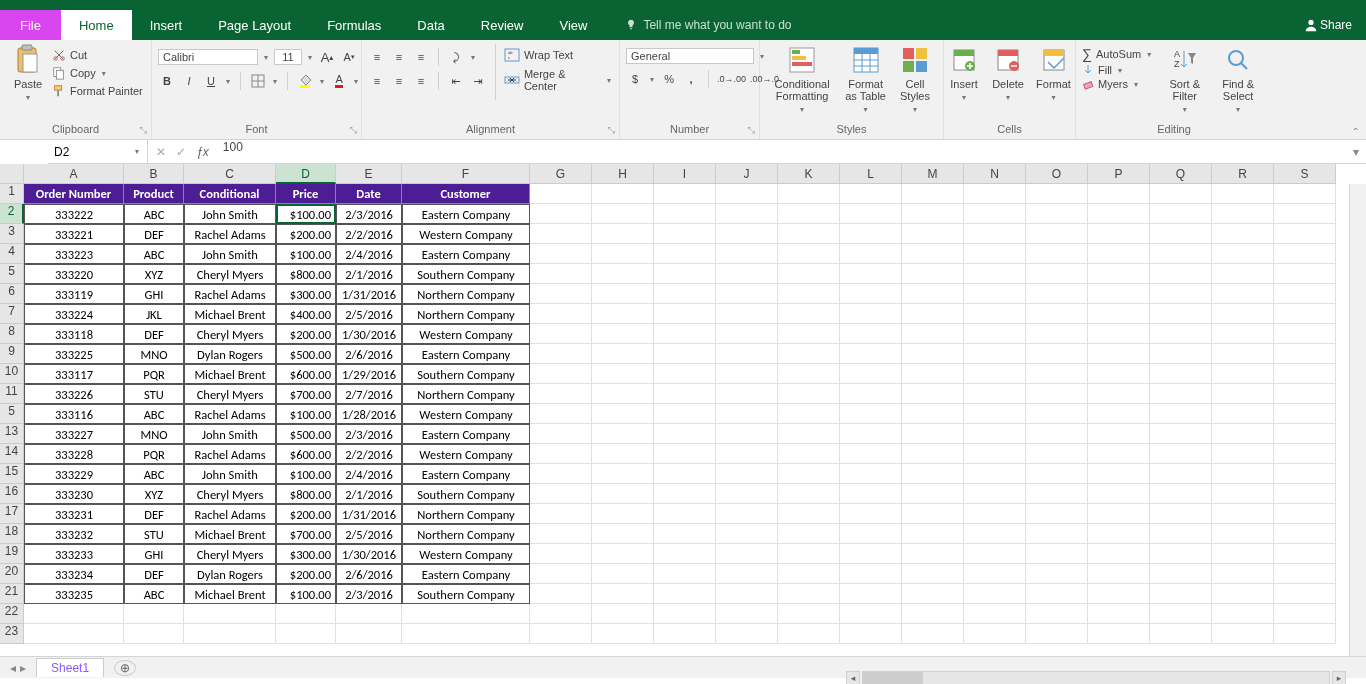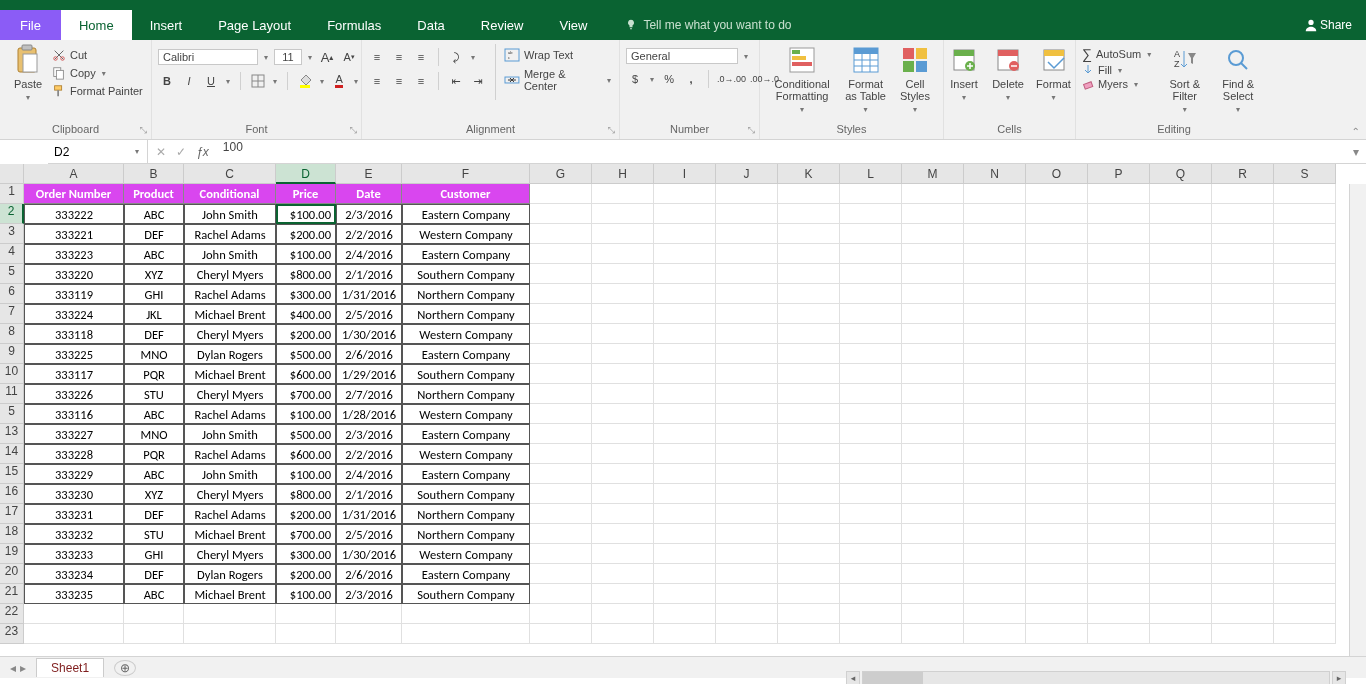--- a/index.html
+++ b/index.html
@@ -4,21 +4,21 @@
 <style>
 * { margin: 0; padding: 0; box-sizing: border-box; font-family: "Segoe UI", Tahoma, sans-serif; }
 body { width: 1366px; height: 684px; overflow: hidden; background: #fff; font-size: 12px; user-select: none; }
 
 
 .titlebar { height: 10px; background: #0a6332; }
 
 
 .tabs { height: 30px; background: #0a6332; display: flex; align-items: stretch; color: #fff; }
 .tab { padding: 12px 18px; display: flex; align-items: center; font-size: 13px; cursor: pointer; }
-.tab.file { background: #8b5cf6; padding: 0 20px; }
+.tab.file { background: #d946ef; padding: 0 20px; }
 .tab.active { background: #fff; color: #0a6332; }
 .tellme { flex: 1; display: flex; align-items: center; gap: 6px; padding-left: 20px; color: #c8e0cf; font-size: 12px; }
 .tellme .bulb { width: 12px; height: 12px; }
 .share { padding: 0 14px; display: flex; align-items: center; gap: 2px; }
 
 
 .ribbon { height: 100px; background: #f1f1f1; border-bottom: 1px solid #d4d4d4; display: flex; position: relative; }
 .group { border-right: 1px solid #e1e1e1; display: flex; flex-direction: column; position: relative; }
 .group-body { flex: 1; display: flex; align-items: flex-start; padding: 4px 6px 0; }
 .group-label { height: 16px; text-align: center; font-size: 11px; color: #666; position: relative; }
@@ -45,30 +45,30 @@
 
 
 .grid-wrap { position: relative; height: 492px; overflow: hidden; background: #fff; }
 .grid { display: grid; }
 .corner { position: sticky; top:0; left:0; background: #e6e6e6; border-right: 1px solid #ccc; border-bottom: 1px solid #ccc; z-index: 3; }
 .colhdr { background: #e6e6e6; border-right: 1px solid #ccc; border-bottom: 1px solid #ccc; text-align: center; font-size: 12px; color: #444; height: 20px; line-height: 20px; position: sticky; top:0; z-index:2; }
 .colhdr.sel { background: #cce3d3; color: #0a6332; border-bottom: 2px solid #0a6332; }
 .rowhdr { background: #e6e6e6; border-right: 1px solid #ccc; border-bottom: 1px solid #ccc; text-align: center; font-size: 12px; color: #444; width: 24px; position: sticky; left:0; z-index:2; }
 .rowhdr.sel { background: #cce3d3; color: #0a6332; border-right: 2px solid #0a6332; }
 .cell { border-right: 1px solid #e0e0e0; border-bottom: 1px solid #e0e0e0; height: 20px; line-height: 19px; font-size: 12.5px; font-family: Calibri, sans-serif; color: #000; padding: 0 3px; overflow: hidden; white-space: nowrap; }
-.cell.hdr { background: #d946ef; color: #fff; font-weight: bold; text-align: center; border-right: 1px solid #888; border-bottom: 1px solid #888; }
+.cell.hdr { background: #4c1d95; color: #fff; font-weight: bold; text-align: center; border-right: 1px solid #888; border-bottom: 1px solid #888; }
 .cell.bordered { border: 1px solid #555; text-align: center; }
 .cell.bordered.price { text-align: right; padding-right: 4px; }
 .active-cell { outline: 2px solid #0a6332; outline-offset: -2px; }
 
 
 .sheettabs { height: 22px; background: #f1f1f1; border-top: 1px solid #d4d4d4; display: flex; align-items: center; font-size: 12px; }
 .sheettabs .nav { display: flex; gap: 4px; padding: 0 10px; color: #888; }
 .sheettabs .nav span { cursor: pointer; }
-.sheettabs .tabitem { padding: 2px 14px; border: 1px solid #ccc; border-bottom: none; background: #fff; color: #7f1d1d; cursor: pointer; }
+.sheettabs .tabitem { padding: 2px 14px; border: 1px solid #ccc; border-bottom: none; background: #fff; color: #8b5cf6; cursor: pointer; }
 .sheettabs .plus { width: 22px; text-align: center; color: #666; cursor: pointer; border: 1px solid #ccc; border-radius: 50%; margin-left: 10px; font-size: 12px; height: 16px; line-height: 14px;}
 .sheettabs .spacer { flex: 1; position: relative; }
 .hscroll { position: absolute; right: 20px; top: 3px; width: 500px; height: 14px; background: #f1f1f1; display: flex; align-items: center; gap: 2px; }
 .hscroll .track { flex:1; background: #e6e6e6; height: 14px; border: 1px solid #d0d0d0; position: relative; }
 .hscroll .thumb { position: absolute; left:0; top:0; width: 60px; height: 100%; background: #cdcdcd; }
 .hscroll .arr { width: 14px; height: 14px; background: #e6e6e6; border: 1px solid #d0d0d0; display:flex; align-items:center; justify-content:center; font-size:9px; color:#666; cursor:pointer;}
 
 
 .vscroll { position: absolute; right: 0; top: 20px; bottom: 0; width: 17px; background: #f1f1f1; border-left: 1px solid #d4d4d4; }
 
@@ -239,21 +239,21 @@
         </div>
       </div>
     </div>
     <div class="group-label"><span>Alignment</span><span class="launcher">⤡</span></div>
   </div>
 
   <div class="group" style="width:140px">
     <div class="group-body">
       <div class="rows" style="gap:6px; padding-top:4px;">
         <div class="row">
-          <div class="ctrl" style="width:112px"><span>General</span></div>
+          <div class="ctrl" style="width:128px"><span>General</span></div>
             <span class="dd">▾</span>
         </div>
         <div class="row">
           <span class="mini-btn">$</span>
             <span class="dd">▾</span>
           <span class="mini-btn">%</span>
           <span class="mini-btn">
               <b>,</b>
             </span>
           <div class="sep"></div>

